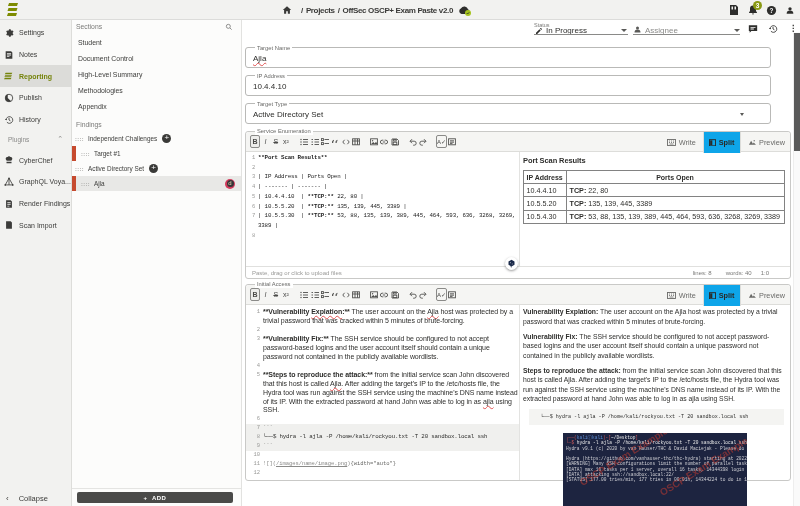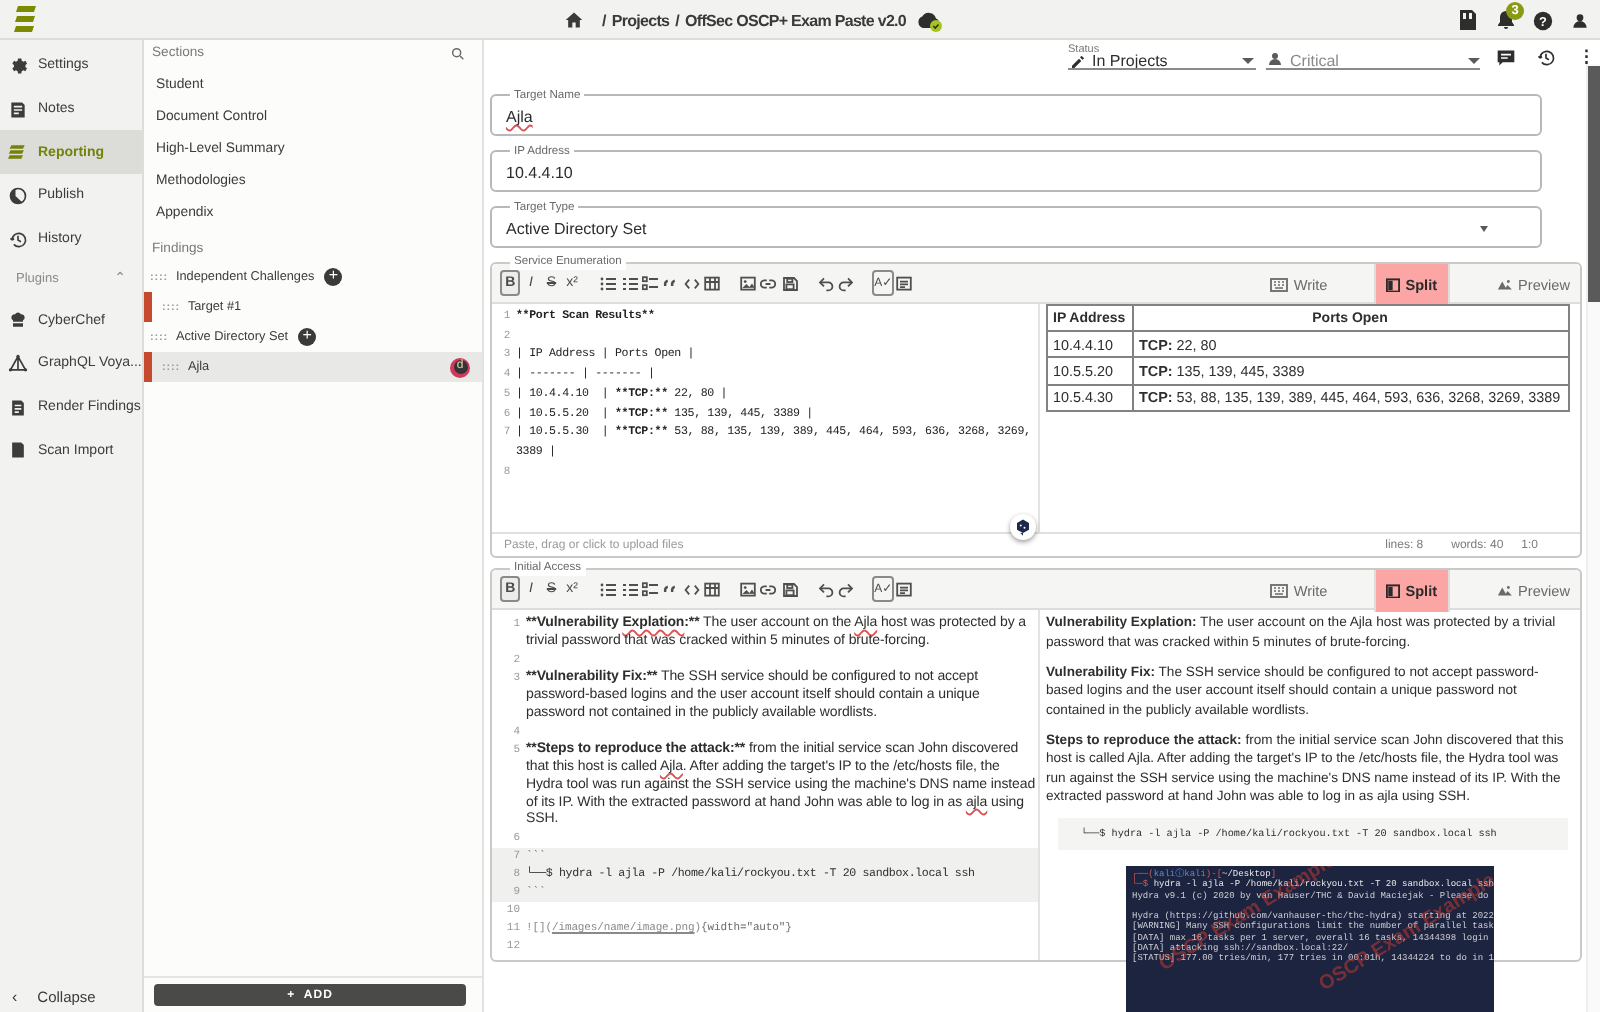--- a/index.html
+++ b/index.html
@@ -29,23 +29,23 @@
 .fld { position:relative; border:1px solid #b9b9b7; border-radius:3px; margin:0 29px 7px 3px; height:21px; }
 .fld .lbl { position:absolute; left:9px; top:-3.5px; background:#fff; padding:0 2px; font-size:5.8px; color:#6a6a68; line-height:7px; }
 .fld .val { position:absolute; left:7px; top:5.5px; font-size:8px; color:#2c2c2a; }
 .fld .caret { position:absolute; right:26px; top:9px; width:0; height:0; border-left:2.8px solid transparent; border-right:2.8px solid transparent; border-top:3.2px solid #5a5a58; }
 .wavy { text-decoration:underline; text-decoration-style:wavy; text-decoration-color:#e05252; text-decoration-thickness:0.8px; text-underline-offset:0.5px; text-decoration-skip-ink:none; }
 .mdf { position:relative; border:1px solid #c9c9c7; border-radius:3px; margin:0 9px 5px 3px; }
 .mdf .lbl { position:absolute; left:9px; top:-4px; background:#fff; padding:0 2px; font-size:5.8px; color:#6a6a68; line-height:7px; z-index:3;}
 .toolbar { height:20px; background:#f5f5f3; border-bottom:1px solid #ddddda; border-radius:3px 3px 0 0; position:relative; display:flex; align-items:center; padding-left:4px; }
 .tbi { font-size:7px; color:#4a4a48; width:10.3px; text-align:center; flex:none; display:flex; align-items:center; justify-content:center; }
 .tbsep { width:8px; flex:none;}
-.tabs { position:absolute; right:0; top:0; height:20px; display:flex; align-items:flex-start; font-size:7.3px; color:#6a6a68;gap:16px; }
+.tabs { position:absolute; right:0; top:0; height:20px; display:flex; align-items:flex-start; font-size:7.3px; color:#6a6a68; }
 .tab { display:flex; align-items:center; height:20px; padding:0 7px; }
-.tab.act { background:#fca5a5; border-left:1px solid #ddddda; border-right:1px solid #ddddda; color:#2a2a28; font-weight:700; height:21px; margin-bottom:-1px; padding:0 5px; }
+.tab.act { background:#0ea5e9; border-left:1px solid #ddddda; border-right:1px solid #ddddda; color:#2a2a28; font-weight:700; height:21px; margin-bottom:-1px; padding:0 5px; }
 .splitwrap { display:flex; }
 .edpane { width:274px; border-right:1px solid #e3e3e1; position:relative; }
 .pvpane { flex:1; position:relative; }
 .edline { display:flex; color:#2e2e2c; }
 .ed1 .edline { font-family:"Liberation Mono",monospace; font-size:5.8px; letter-spacing:-0.18px; line-height:9.7px; color:#222; }
 .ed2 .edline { font-size:7px; line-height:8.95px; }
 .gut { width:9px; flex:none; text-align:right; color:#9a9a98; font-family:"Liberation Mono",monospace; font-size:5.5px; }
 .ed2 .gut { width:14px; }
 .etext { flex:1; white-space:pre-wrap; word-break:break-all; padding-left:3px; padding-right:1px; }
 .ed2 .etext { word-break:normal; overflow-wrap:break-word; letter-spacing:-0.06px; }
@@ -164,28 +164,28 @@
   <div id="addsep"></div>
   <div id="addbtn">+&nbsp;&nbsp;ADD</div>
 </div>
 
 <div id="main">
   <div class="statusrow">
     <span style="position:absolute;left:292px;top:2px;font-size:5.5px;color:#7a7a78;">Status</span>
     <svg width="8" height="8" viewBox="0 0 24 24" style="position:absolute;left:293px;top:7px;">
         <path fill="#2e2e2c" d="M3 17.5V21h3.5L17 10.5 13.5 7zM20.7 7.3a1 1 0 0 0 0-1.4l-2.6-2.6a1 1 0 0 0-1.4 0L15 5l3.5 3.5z"></path>
       </svg>
-    <span style="position:absolute;left:304px;top:6px;font-size:8px;color:#2e2e2c;">In Projects</span>
+    <span style="position:absolute;left:304px;top:6px;font-size:8px;color:#2e2e2c;">In Progress</span>
     <span style="position:absolute;left:379px;top:9px;width:0;height:0;border-left:3px solid transparent;border-right:3px solid transparent;border-top:3.5px solid #5a5a58;"></span>
     <span style="position:absolute;left:292px;top:13.5px;width:94px;border-top:1px solid #8a8a88;"></span>
     <svg width="9" height="9" viewBox="0 0 24 24" style="position:absolute;left:391px;top:5px;">
         <circle cx="12" cy="8" r="4" fill="#5a5a58"></circle>
         <path fill="#5a5a58" d="M4 20a8 8 0 0 1 16 0z"></path>
       </svg>
-    <span style="position:absolute;left:403px;top:6px;font-size:8px;color:#8a8a88;">Critical</span>
+    <span style="position:absolute;left:403px;top:6px;font-size:8px;color:#8a8a88;">Assignee</span>
     <span style="position:absolute;left:492px;top:9px;width:0;height:0;border-left:3px solid transparent;border-right:3px solid transparent;border-top:3.5px solid #5a5a58;"></span>
     <span style="position:absolute;left:391px;top:13.5px;width:107px;border-top:1px solid #8a8a88;"></span>
     <svg width="10" height="10" viewBox="0 0 24 24" style="position:absolute;left:506px;top:4px;">
         <path fill="#2e2e2c" d="M2 3h20v14H8l-4 4v-4H2zm4 4v2h12V7zm0 4v2h8v-2z" fill-rule="evenodd"></path>
       </svg>
     <svg width="10" height="10" viewBox="0 0 24 24" style="position:absolute;left:526px;top:4px;">
         <path fill="none" stroke="#2e2e2c" stroke-width="2" d="M5 12a8 8 0 1 1 2 5.3M5 12l-2-2m2 2l2.2-1.8M12 7v5l3.5 2"></path>
       </svg>
     <span style="position:absolute;left:547px;top:4px;font-size:8.5px;color:#2e2e2c;font-weight:700;line-height:9px;">⋮</span>
   </div>
@@ -339,20 +339,21 @@
         <div class="edline">
             <span class="gut">7</span>
             <span class="etext">| 10.5.5.30  | <b>**TCP:**</b> 53, 88, 135, 139, 389, 445, 464, 593, 636, 3268, 3269, 3389 |</span>
           </div>
         <div class="edline">
             <span class="gut">8</span>
             <span class="etext"> </span>
           </div>
       </div>
       <div class="pvpane">
+        <div style="font-size:7.5px;font-weight:700;color:#2e2e2c;margin:4px 0 5px 3px;letter-spacing:-0.1px;">Port Scan Results</div>
         <table class="pvtable" style="margin-left:2.5px;width:262px;">
           <tbody>
               <tr>
                 <th style="text-align:left;width:43px;">IP Address</th>
                 <th>Ports Open</th>
               </tr>
           <tr>
                 <td>10.4.4.10</td>
                 <td><b>TCP:</b> 22, 80</td>
               </tr>

